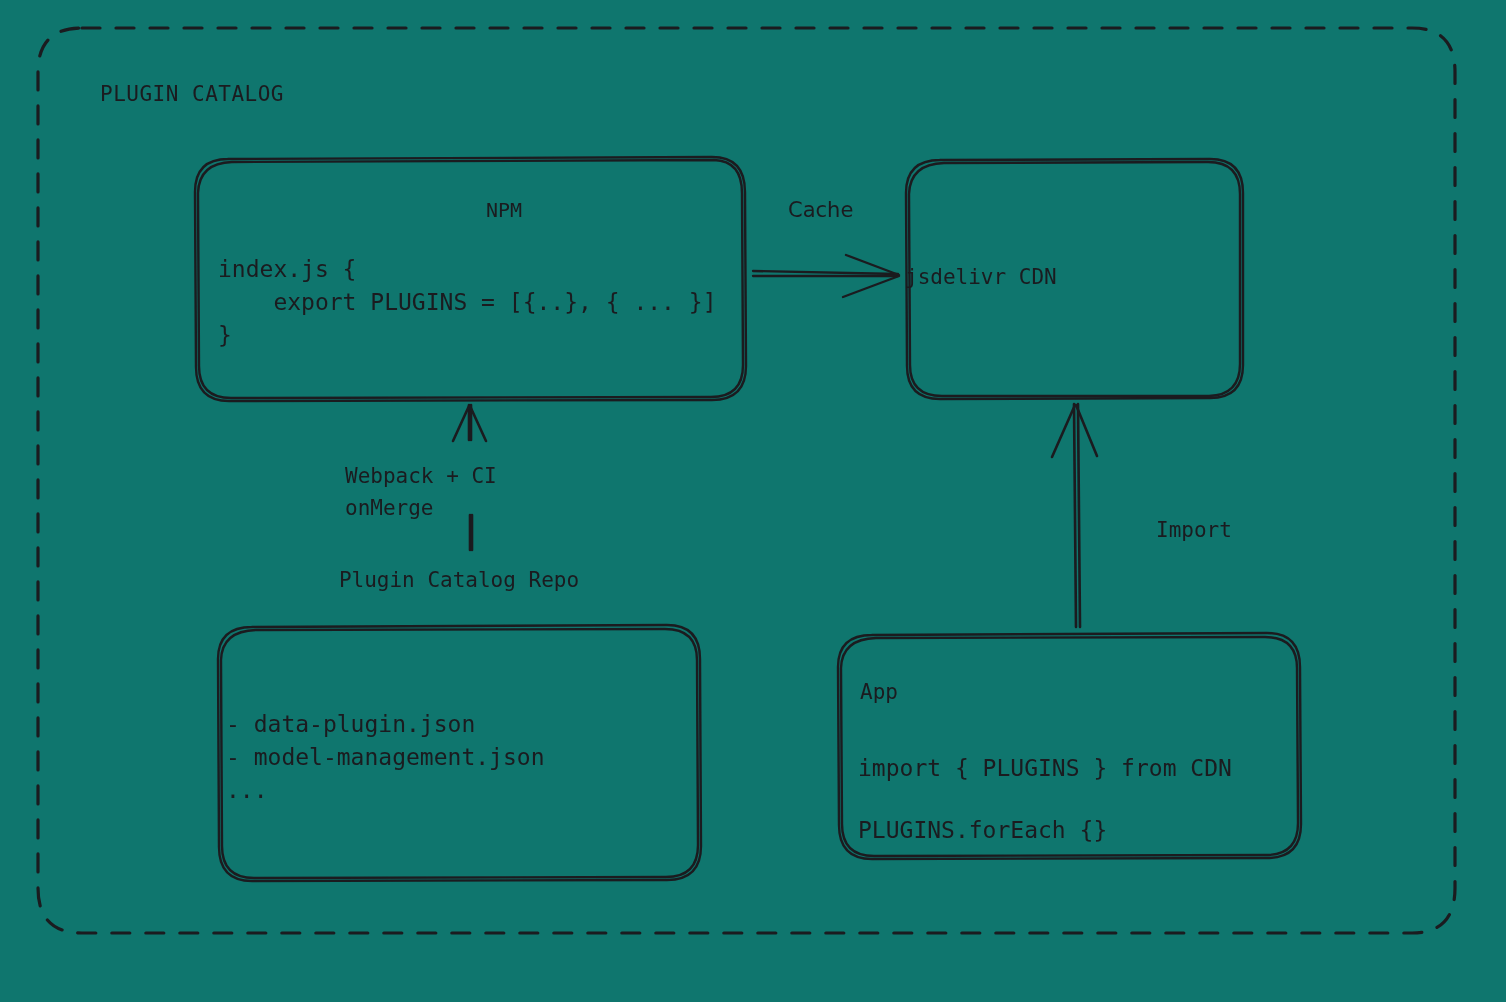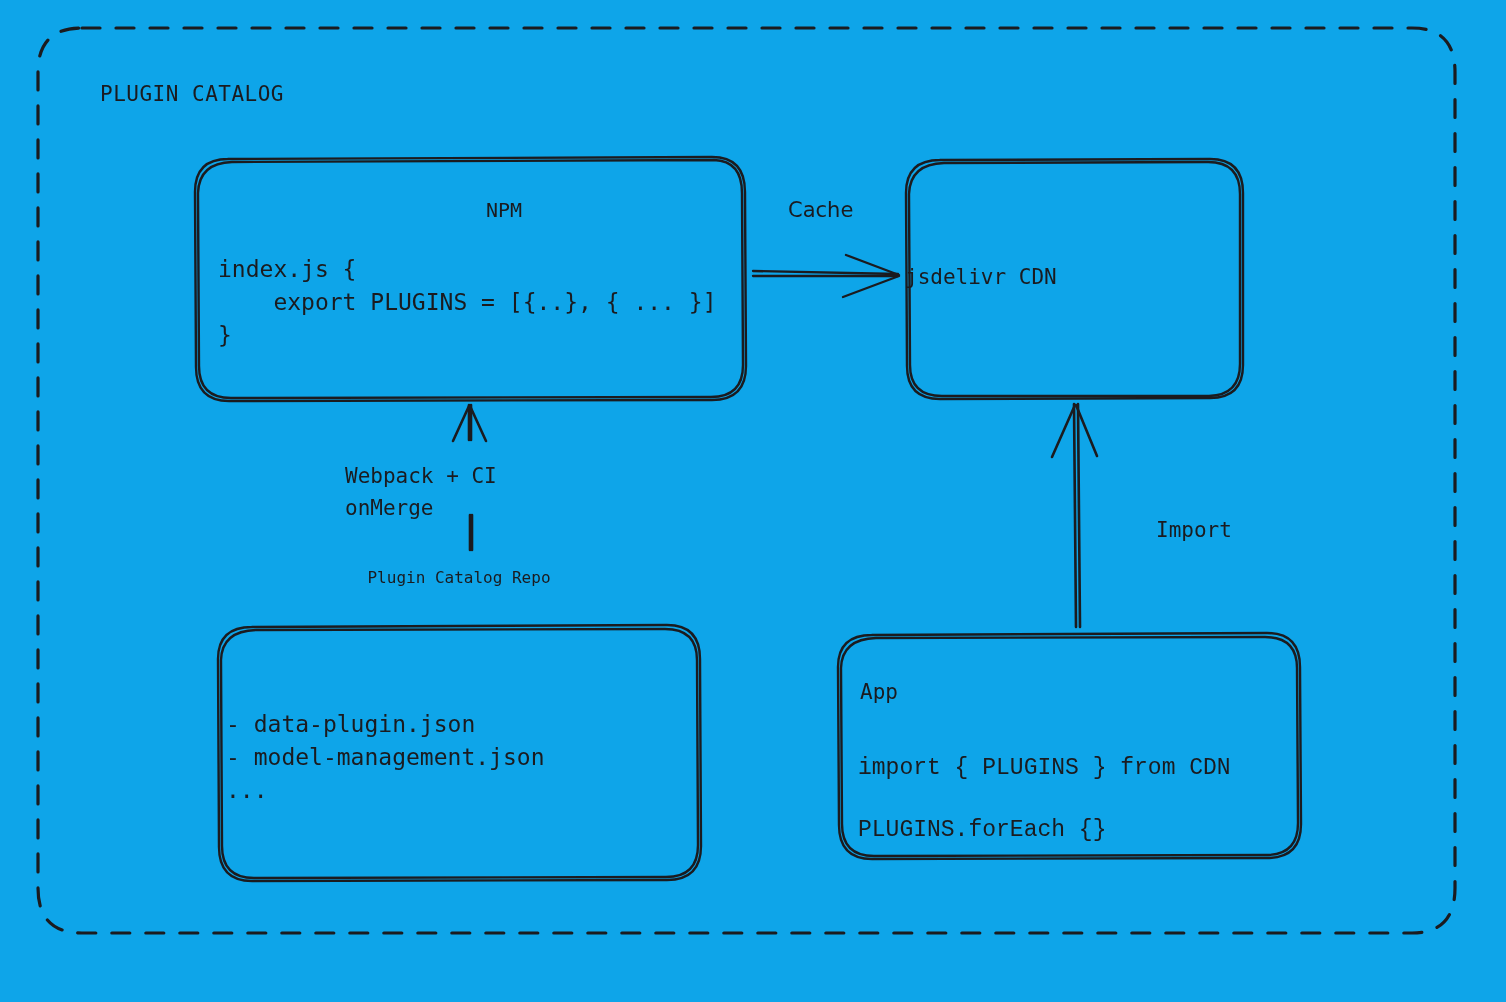--- a/index.html
+++ b/index.html
@@ -4,21 +4,21 @@
 <style>
   html, body {
     margin: 0;
     padding: 0;
     background: #ffffff;
   }
   #canvas {
     position: relative;
     width: 1506px;
     height: 1002px;
-    background: #0ea5e9;
+    background: #0f766e;
     overflow: hidden;
     font-family: "DejaVu Sans Mono", "Liberation Mono", monospace;
     color: #1b1b1f;
   }
   #sketch-layer {
     position: absolute;
     left: 0;
     top: 0;
     width: 1506px;
     height: 1002px;
@@ -53,41 +53,40 @@
     top: 253px;
     font-size: 23px;
     line-height: 33px;
   }
 
   #repo-label {
     left: 218px;
     top: 568px;
     width: 482px;
     text-align: center;
-    font-size: 16px;
+    font-size: 21px;
   }
 
   #repo-code {
     left: 226px;
     top: 708px;
     font-size: 23px;
     line-height: 33px;
   }
 
   #app-title {
     left: 860px;
     top: 680px;
     font-size: 21px;
   }
   #app-code {
     left: 858px;
     top: 737px;
     font-size: 23px;
     line-height: 62px;
-    font-family: Liberation Mono, monospace;
   }
 
   #cache-label {
     left: 788px;
     top: 198px;
     font-size: 21px;
     font-family: "DejaVu Sans", "Liberation Sans", sans-serif;
   }
 
   #webpack-label {

